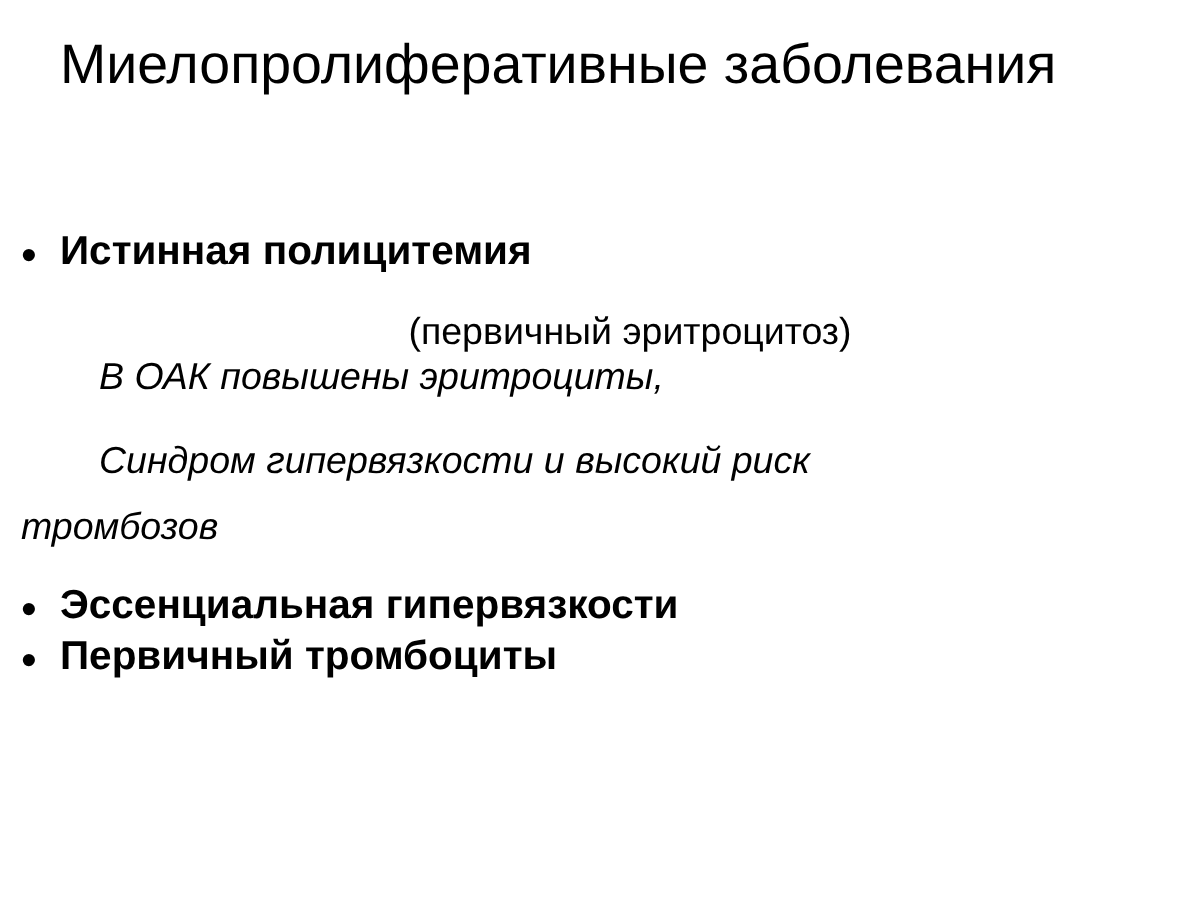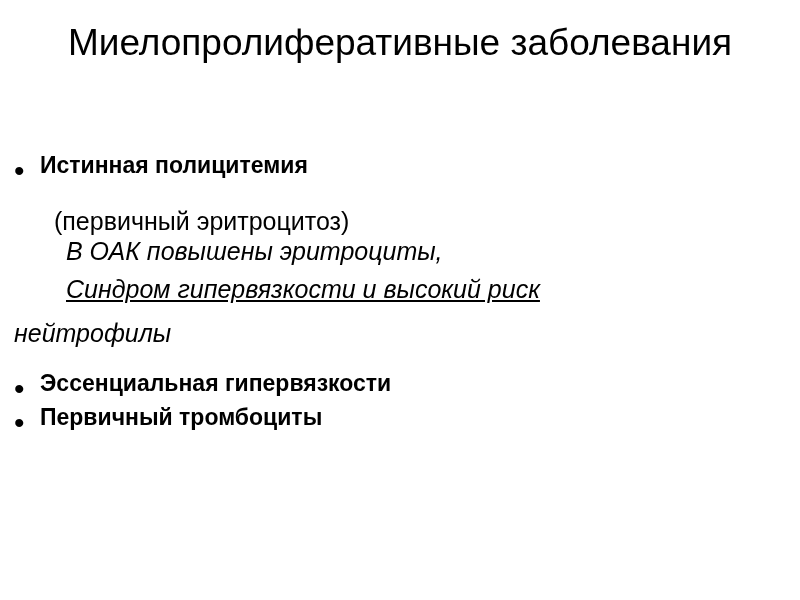--- a/index.html
+++ b/index.html
@@ -18,21 +18,20 @@
     position: relative;
     width: 800px;
     height: 600px;
     box-sizing: border-box;
   }
   .slide-title {
     position: absolute;
     left: 40px;
     top: 22px;
     width: 720px;
-    text-align: center;
     font-size: 37px;
     line-height: 1.13;
     font-weight: normal;
     letter-spacing: 0px;
     color: #000000;
   }
   .body-block {
     position: absolute;
     left: 14px;
     top: 152px;
@@ -46,37 +45,37 @@
   .bullet-dot {
     width: 26px;
     flex: 0 0 26px;
     font-size: 30px;
     line-height: 1;
     padding-top: 4px;
     text-align: left;
   }
   .bullet-text {
     flex: 1 1 auto;
-    font-size: 23px;
+    font-size: 27px;
     font-weight: bold;
     line-height: 1.18;
   }
   .sub-line {
     font-size: 25px;
     line-height: 1.2;
     margin: 0;
   }
-  .pad1 { padding-left: 40px; }
+  .pad1 { padding-left: 40px; text-align: center; }
   .pad2 { padding-left: 52px; }
   .pad3 { padding-left: 0px; }
   .italic { font-style: italic; }
   .gap-a { margin-top: 20px; }
   .gap-b { }
   .gap-c { margin-top: 18px; }
-  .gap-d { margin-top: 8px; text-decoration: underline; }
+  .gap-d { margin-top: 26px; }
   .gap-e { margin-top: 22px; }
   .gap-f { margin-top: 14px; }
 </style>
 </head>
 <body>
 
 <div class="slide">
 
   <div class="slide-title">Миелопролиферативные заболевания</div>
 
@@ -87,21 +86,21 @@
       <span class="bullet-text">Истинная полицитемия</span>
     </div>
 
     <div class="sub-line pad1 gap-a">(первичный эритроцитоз)</div>
 
     <div class="sub-line pad2 italic gap-b">В ОАК повышены эритроциты,</div>
 
 
     <div class="sub-line pad2 italic gap-d">Синдром гипервязкости и высокий риск</div>
 
-    <div class="sub-line pad3 italic gap-f">нейтрофилы</div>
+    <div class="sub-line pad3 italic gap-f">тромбозов</div>
 
     <div class="bullet-row gap-e">
       <span class="bullet-dot">•</span>
       <span class="bullet-text">Эссенциальная гипервязкости</span>
     </div>
 
     <div class="bullet-row gap-b">
       <span class="bullet-dot">•</span>
       <span class="bullet-text">Первичный тромбоциты</span>
     </div>

